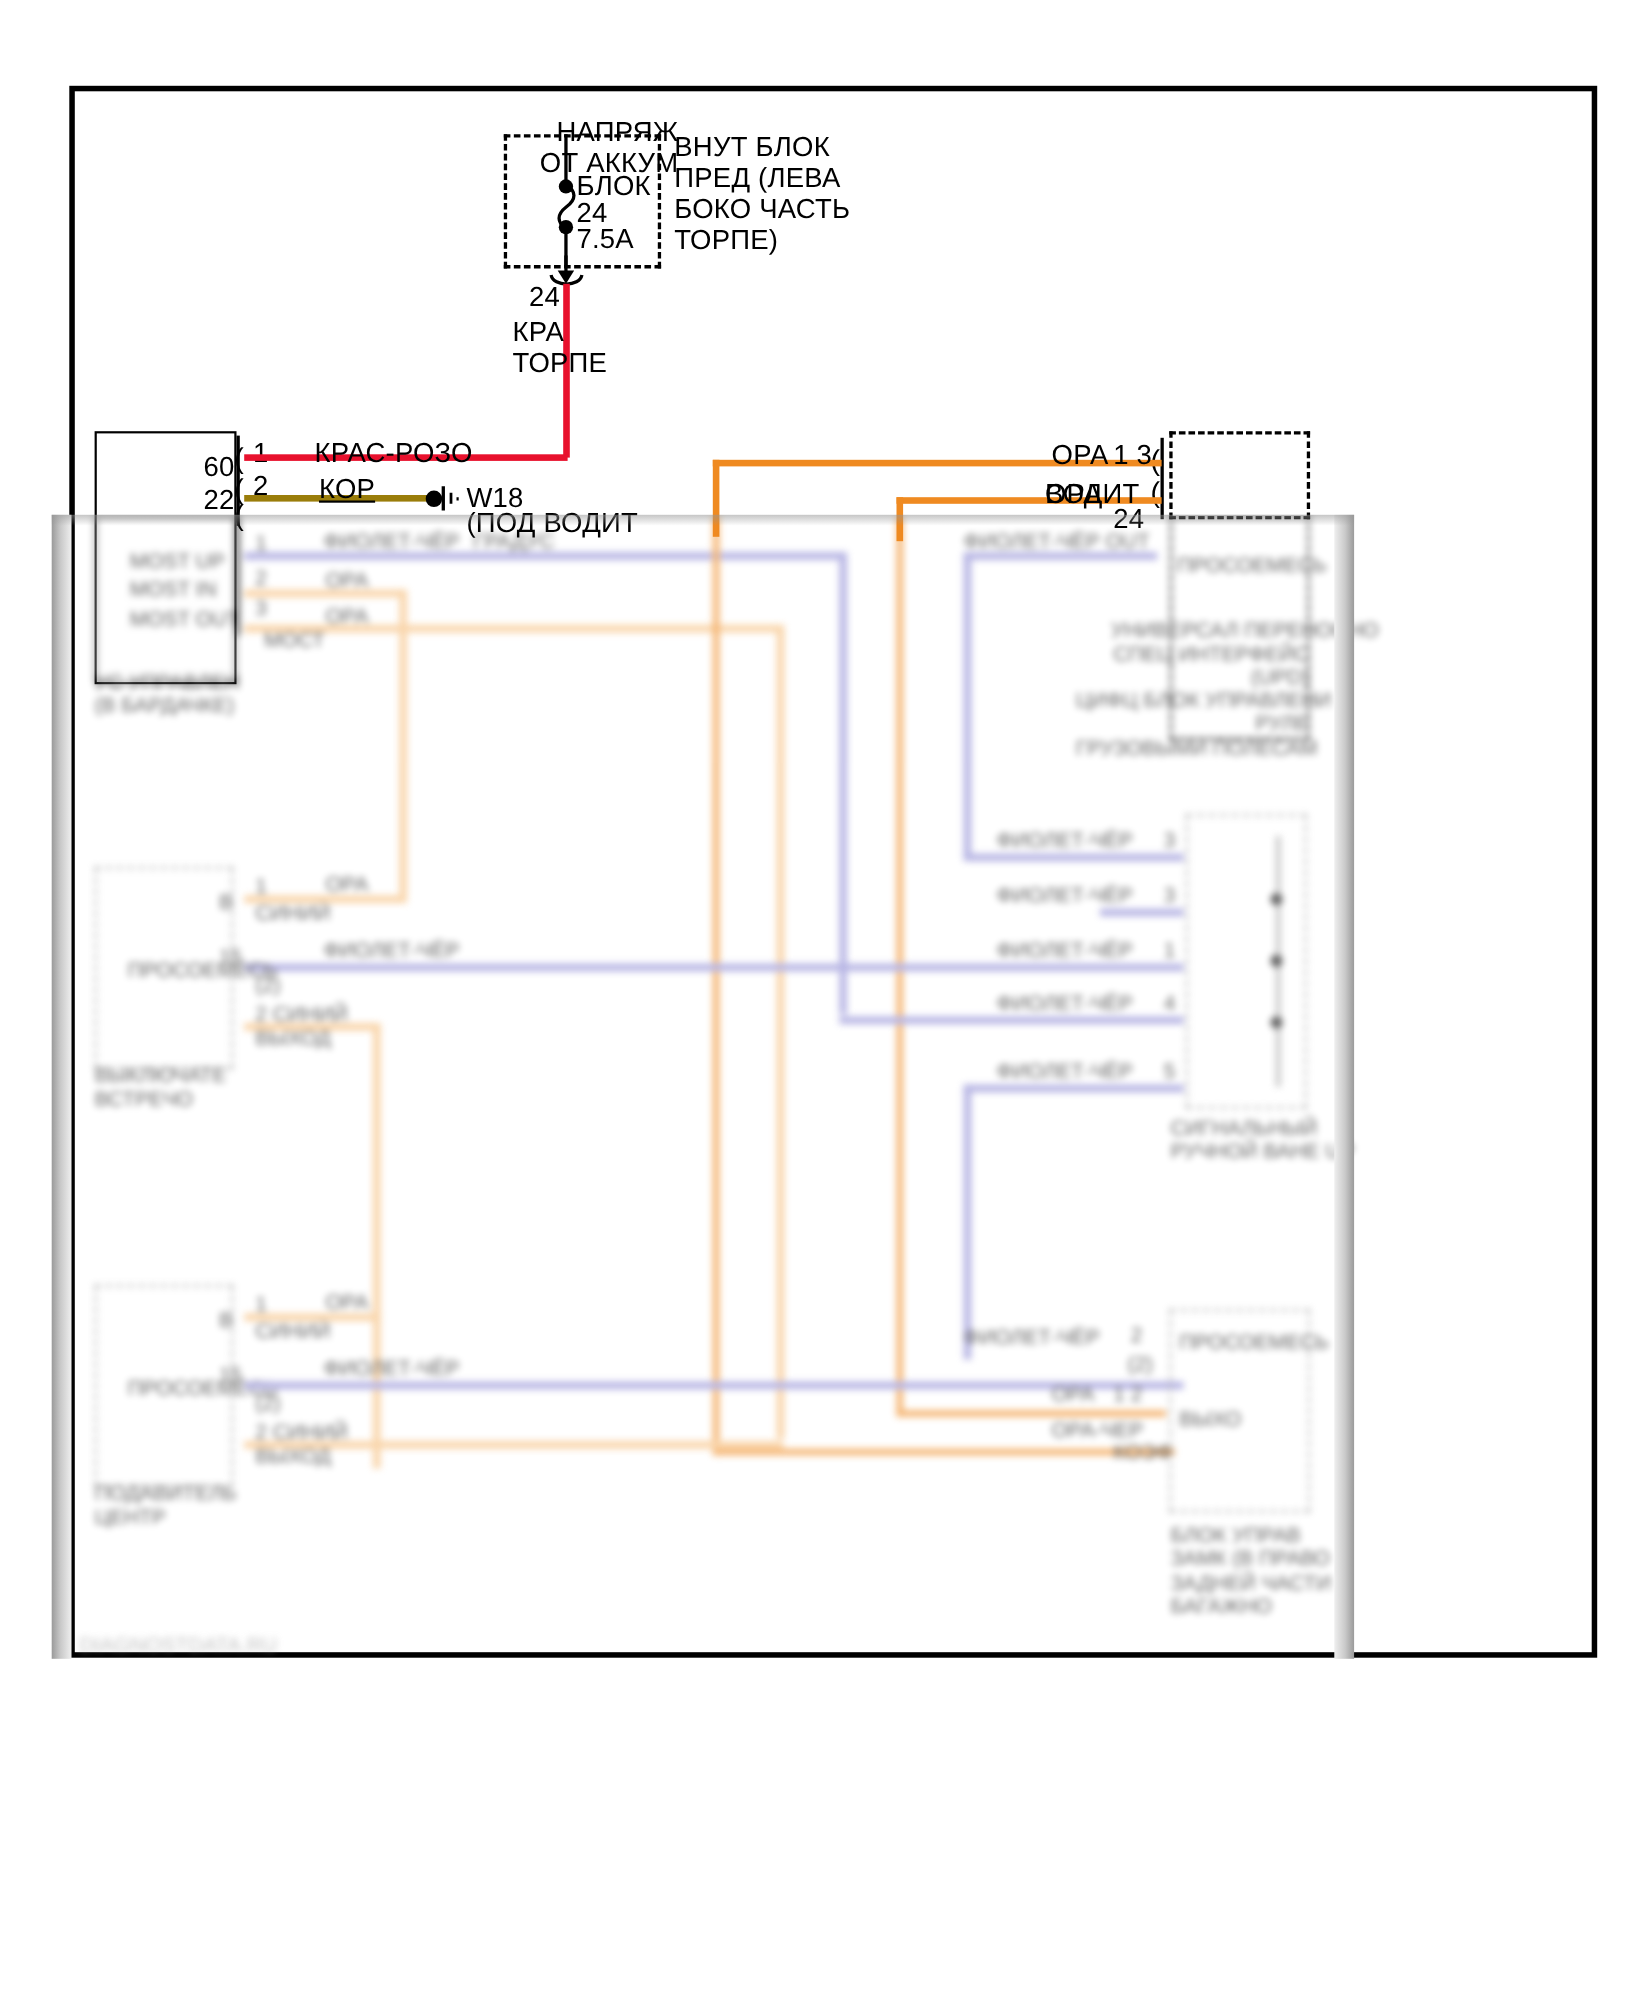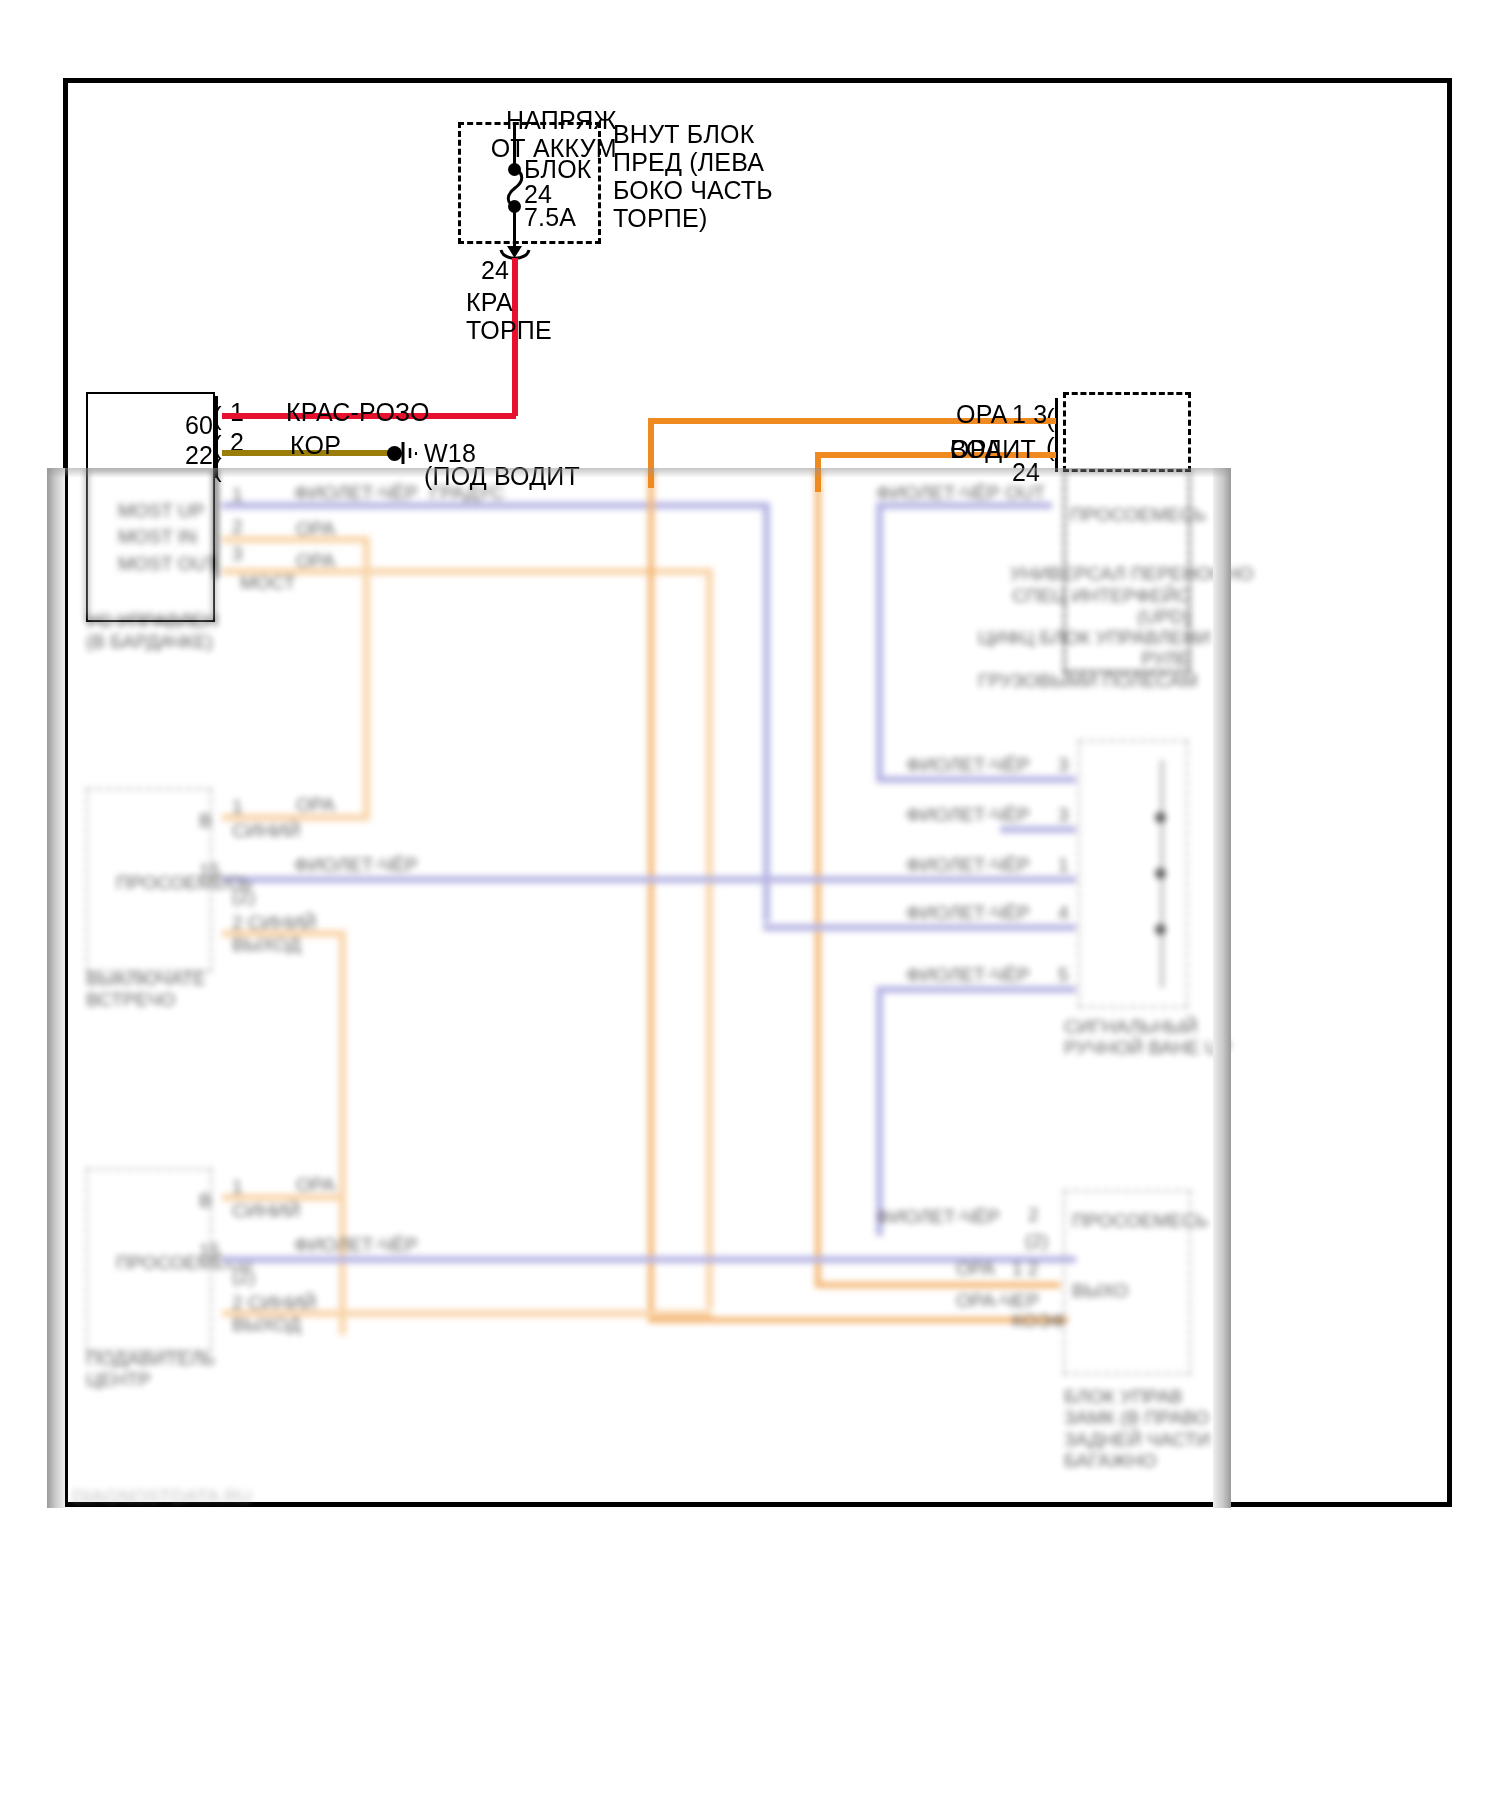--- a/index.html
+++ b/index.html
@@ -124,21 +124,21 @@
     <div class="lbl t-big" style="left:185px; top:411px;">60</div>
     <div class="lbl t-big" style="left:185px; top:441px;">22</div>
 
     <div class="lbl t-big" style="left:230px; top:398px;">1</div>
     <div class="lbl t-big" style="left:230px; top:428px;">2</div>
 
     <div class="wire" style="left:222px; top:413px; width:294px; height:6px; background:#e8112d;"></div>
     <div class="lbl t-big" style="left:286px; top:398px;">КРАС-РОЗО</div>
 
     <div class="wire" style="left:222px; top:450px; width:167px; height:6px; background:#9a7d0a;"></div>
-    <div class="lbl t-big" style="left:290px; top:431px;">КОР</div>
+    <div class="lbl t-big" style="left:290px; top:431px;text-decoration:underline;">КОР</div>
 
     <div class="dot" style="left:387px; top:446px; width:15px; height:15px;"></div>
     <svg style="position:absolute; left:400px; top:440px;" width="24" height="26" viewBox="0 0 24 26">
       <path d="M3,2 L3,24" stroke="#000" stroke-width="3" fill="none"></path>
       <path d="M10,8 L10,18" stroke="#000" stroke-width="2.5" fill="none"></path>
       <path d="M16,12 L16,15" stroke="#000" stroke-width="2" fill="none"></path>
     </svg>
     <div class="lbl t-big" style="left:424px; top:439px;">W18</div>
     <div class="lbl t-big" style="left:424px; top:462px;">(ПОД ВОДИТ</div>
 

